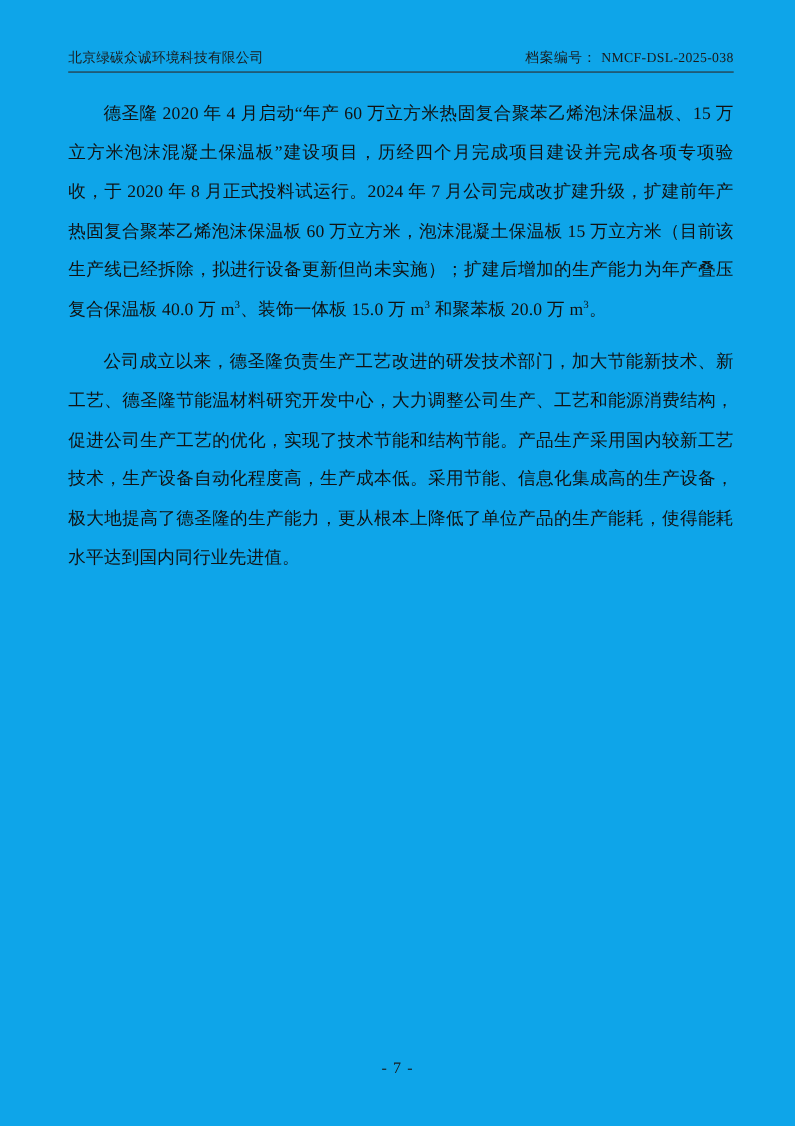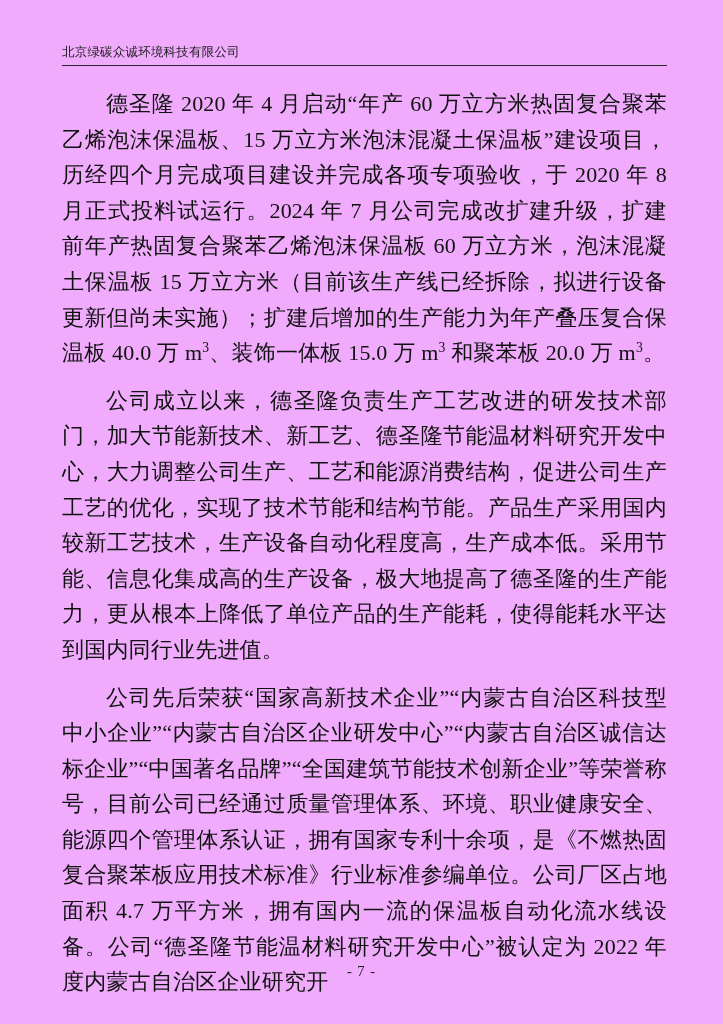--- a/index.html
+++ b/index.html
@@ -14,21 +14,21 @@
     color: #1a1a1a;
     position: relative;
     overflow: hidden;
   }
   .page {
     width: 723px;
     height: 1024px;
     box-sizing: border-box;
     padding: 44px 56px 30px 62px;
     position: relative;
-    background: #f0abfc;
+    background: #0ea5e9;
   }
   .header {
     display: flex;
     align-items: flex-end;
     justify-content: space-between;
     font-size: 12.5px;
     letter-spacing: 0.2px;
     padding-bottom: 4px;
     border-bottom: 1.1px solid #2b2b2b;
     margin-bottom: 20px;
@@ -47,21 +47,21 @@
   }
   .header-right .label {
     letter-spacing: 0.5px;
   }
   .header-right .code {
     font-family: "Liberation Serif", "DejaVu Serif", serif;
     letter-spacing: 0.3px;
   }
   .body-text p {
     margin: 12px 0 2px 0;
-    font-size: 22px;
+    font-size: 16px;
     line-height: 35.6px;
     text-align: justify;
     text-justify: inter-ideograph;
     text-indent: 2em;
     letter-spacing: 0.2px;
     color: #111;
   }
   .body-text p.tight {
     margin-bottom: 0;
   }
@@ -81,25 +81,28 @@
     color: #1a1a1a;
   }
 </style>
 </head>
 <body>
 
 <div class="page">
 
   <div class="header">
     <div class="header-left">北京绿碳众诚环境科技有限公司</div>
+    <div class="header-right">
+      <span class="label">档案编号：</span>
+      <span class="code">NMCF-DSL-2025-038</span>
+    </div>
   </div>
 
   <div class="body-text">
     <p>德圣隆 2020 年 4 月启动“年产 60 万立方米热固复合聚苯乙烯泡沫保温板、15 万立方米泡沫混凝土保温板”建设项目，历经四个月完成项目建设并完成各项专项验收，于 2020 年 8 月正式投料试运行。2024 年 7 月公司完成改扩建升级，扩建前年产热固复合聚苯乙烯泡沫保温板 60 万立方米，泡沫混凝土保温板 15 万立方米（目前该生产线已经拆除，拟进行设备更新但尚未实施）；扩建后增加的生产能力为年产叠压复合保温板 40.0 万 m<sup>3</sup>、装饰一体板 15.0 万 m<sup>3</sup> 和聚苯板 20.0 万 m<sup>3</sup>。</p>
     <p>公司成立以来，德圣隆负责生产工艺改进的研发技术部门，加大节能新技术、新工艺、德圣隆节能温材料研究开发中心，大力调整公司生产、工艺和能源消费结构，促进公司生产工艺的优化，实现了技术节能和结构节能。产品生产采用国内较新工艺技术，生产设备自动化程度高，生产成本低。采用节能、信息化集成高的生产设备，极大地提高了德圣隆的生产能力，更从根本上降低了单位产品的生产能耗，使得能耗水平达到国内同行业先进值。</p>
-    <p class="tight">公司先后荣获“国家高新技术企业”“内蒙古自治区科技型中小企业”“内蒙古自治区企业研发中心”“内蒙古自治区诚信达标企业”“中国著名品牌”“全国建筑节能技术创新企业”等荣誉称号，目前公司已经通过质量管理体系、环境、职业健康安全、能源四个管理体系认证，拥有国家专利十余项，是《不燃热固复合聚苯板应用技术标准》行业标准参编单位。公司厂区占地面积 4.7 万平方米，拥有国内一流的保温板自动化流水线设备。公司“德圣隆节能温材料研究开发中心”被认定为 2022 年度内蒙古自治区企业研究开</p>
   </div>
 
   <div class="footer">
     <span>- 7 -</span>
   </div>
 
 </div>
 
 </body></html>

